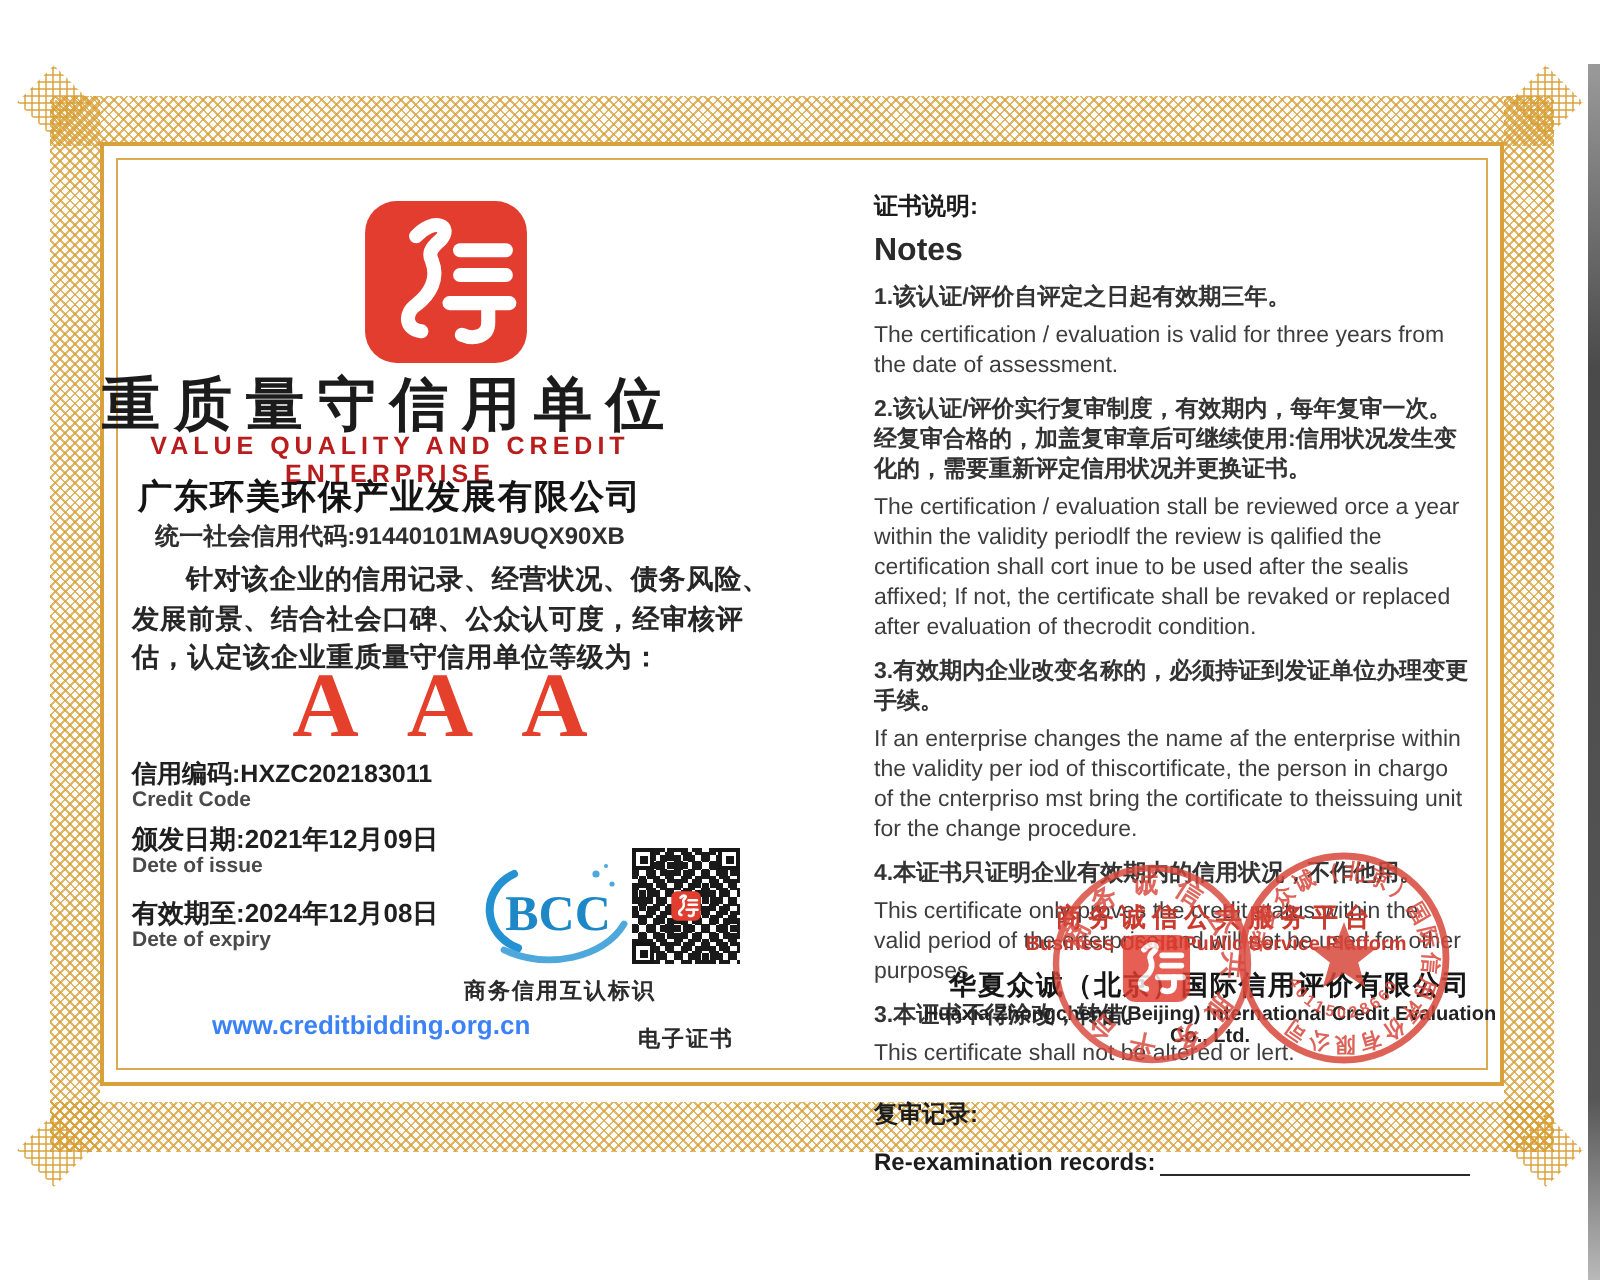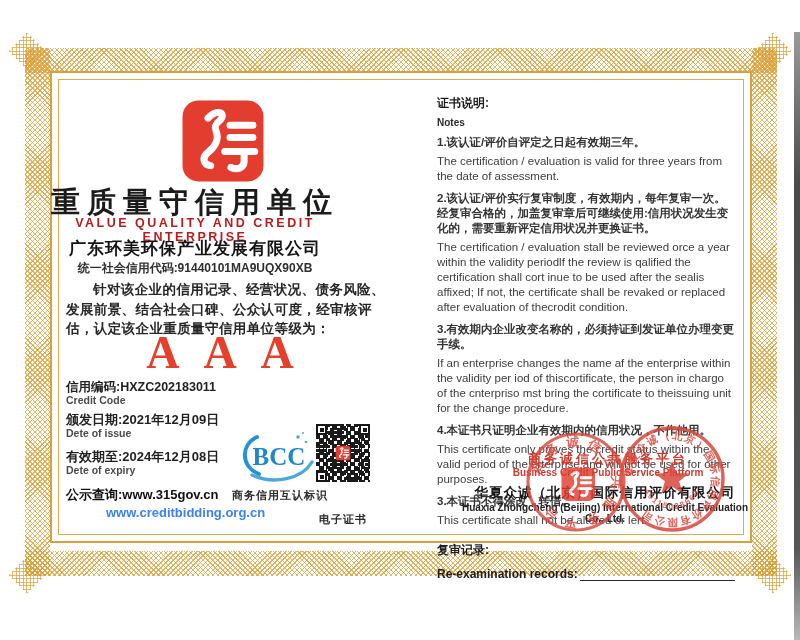--- a/index.html
+++ b/index.html
@@ -71,21 +71,21 @@
   .finder { position:absolute; width:11px; height:11px; border:2.5px solid #161616; background:#fff; }
   .finder i { position:absolute; inset:1.5px; background:#161616; display:block; }
   .finder.f1 { left:0; top:0; } .finder.f2 { right:0; top:0; } .finder.f3 { left:0; bottom:0; }
   .qr-seal { position:absolute; left:19px; top:21px; width:16px; height:16px; }
   .qr-caption { position:absolute; left:313px; top:512px; width:60px; text-align:center;
     font-size:11px; font-weight:bold; color:#2b2b2b; letter-spacing:1px; }
 
   
   .notes { position:absolute; left:437px; top:95px; width:298px; }
   .n-head { font-size:12px; font-weight:bold; color:#1c1c1c; margin-bottom:5px; }
-  .n-sub  { font-size:10px; font-weight:bold; color:#2a2a2a; margin-bottom:7px; }
+  .n-sub  { font-size:16px; font-weight:bold; color:#2a2a2a; margin-bottom:7px; }
   .n-zh { font-size:11.5px; line-height:15px; font-weight:600; color:#333; margin-bottom:4px; }
   .n-en { font-size:11.5px; line-height:15px; color:#3d3d3d; margin-bottom:7px; }
   .review-zh { font-size:12px; font-weight:bold; color:#1c1c1c; margin:14px 0 8px; }
   .review-line { display:flex; align-items:flex-end; }
   .review-en { font-size:12px; font-weight:bold; color:#1c1c1c; white-space:nowrap; }
   .review-ul { flex:1; border-bottom:1.5px solid #2a2a2a; margin-left:2px; height:12px; }
 
   
   .stamp-text { position:absolute; text-align:center; }
   .st1 { left:468px; top:450px; width:280px; color:#C93A2F; font-weight:bold;
@@ -139,21 +139,20 @@
   <div class="uscc">统一社会信用代码:91440101MA9UQX90XB</div>
   <div class="body-par">针对该企业的信用记录、经营状况、债务风险、发展前景、结合社会口碑、公众认可度，经审核评估，认定该企业重质量守信用单位等级为：</div>
   <div class="grade">AAA</div>
 
   <div class="kv-zh code-zh">信用编码:HXZC202183011</div>
   <div class="kv-en code-en">Credit Code</div>
   <div class="kv-zh issue-zh">颁发日期:2021年12月09日</div>
   <div class="kv-en issue-en">Dete of issue</div>
   <div class="kv-zh expiry-zh">有效期至:2024年12月08日</div>
   <div class="kv-en expiry-en">Dete of expiry</div>
-  <div class="query-zh">公示查询:www.315gov.cn</div>
   <div class="query2">www.creditbidding.org.cn</div>
 
   <svg class="bcc-logo" viewBox="0 0 78 56">
     <path d="M17 8 C0 16 1 38 19 45" fill="none" stroke="#2492D2" stroke-width="4" stroke-linecap="round"></path>
     <path d="M12 46 C34 56 62 50 72 33" fill="none" stroke="#4FA8DC" stroke-width="3.4" stroke-linecap="round"></path>
     <text x="39" y="36" text-anchor="middle" font-family="Liberation Serif, serif" font-weight="bold" font-size="25" fill="#1E88C7">BCC</text>
     <circle cx="58" cy="8" r="1.8" fill="#4FA8DC"></circle>
     <circle cx="66" cy="13" r="1.3" fill="#4FA8DC"></circle>
     <circle cx="63" cy="4" r="1" fill="#4FA8DC"></circle>
   </svg>

